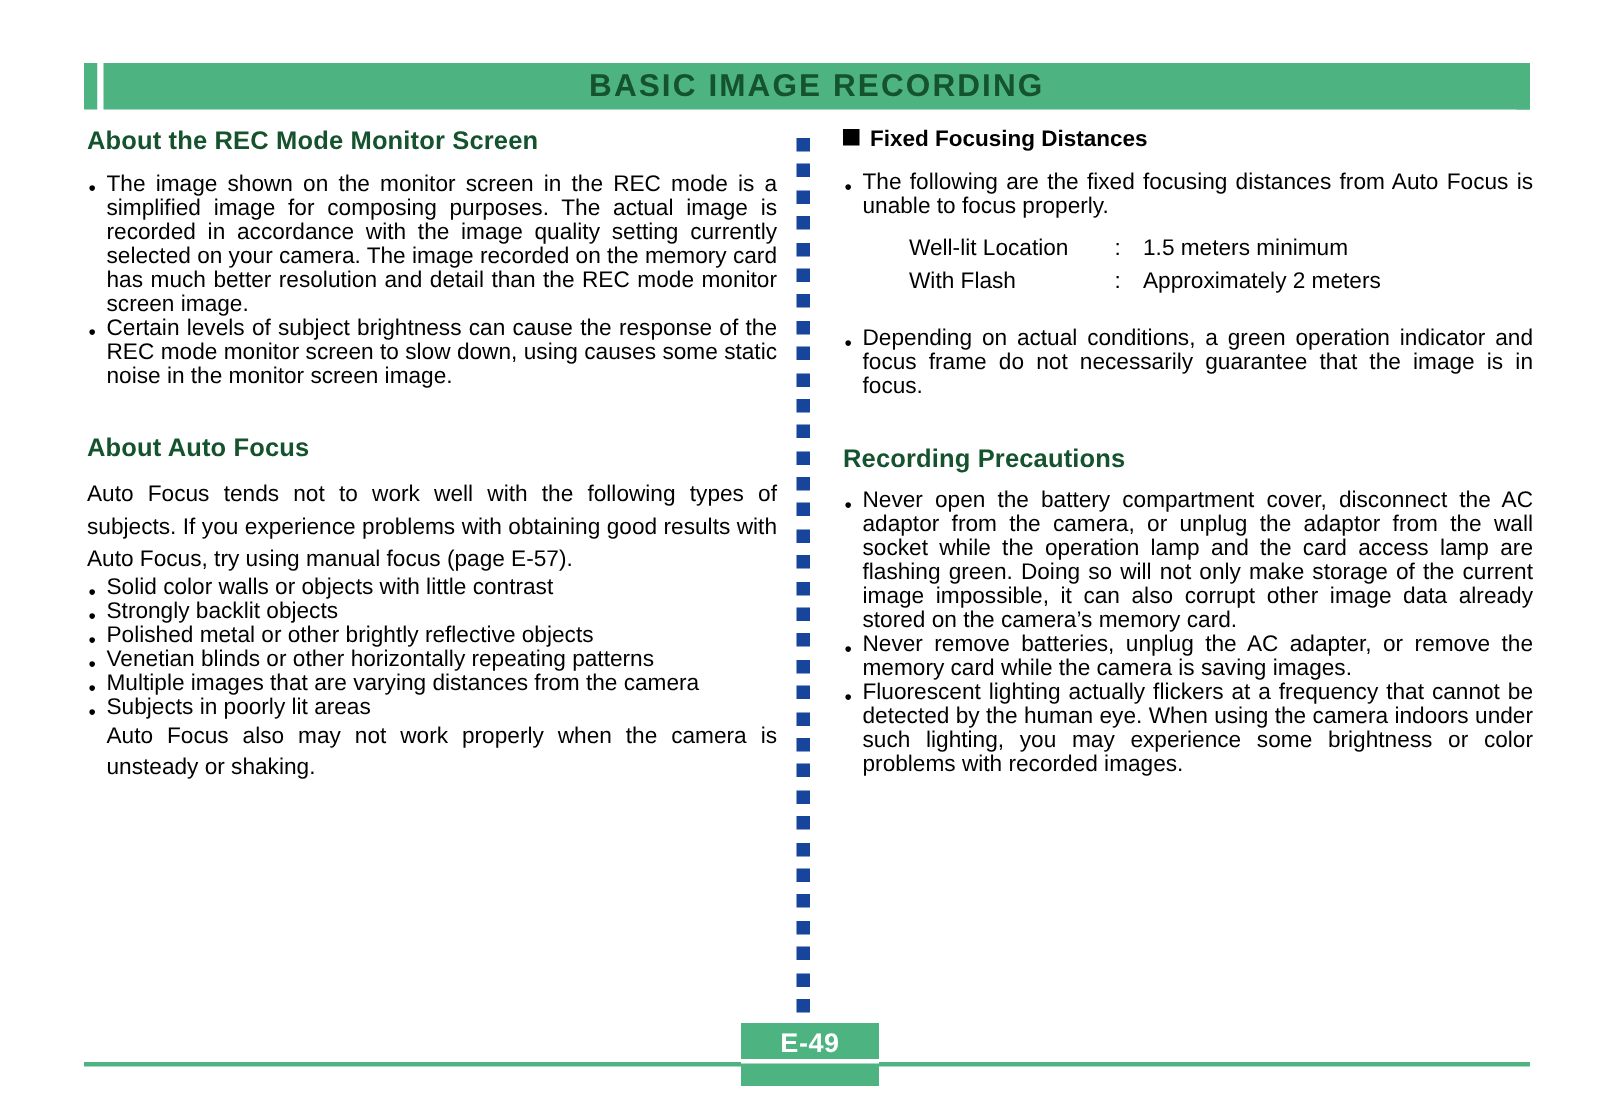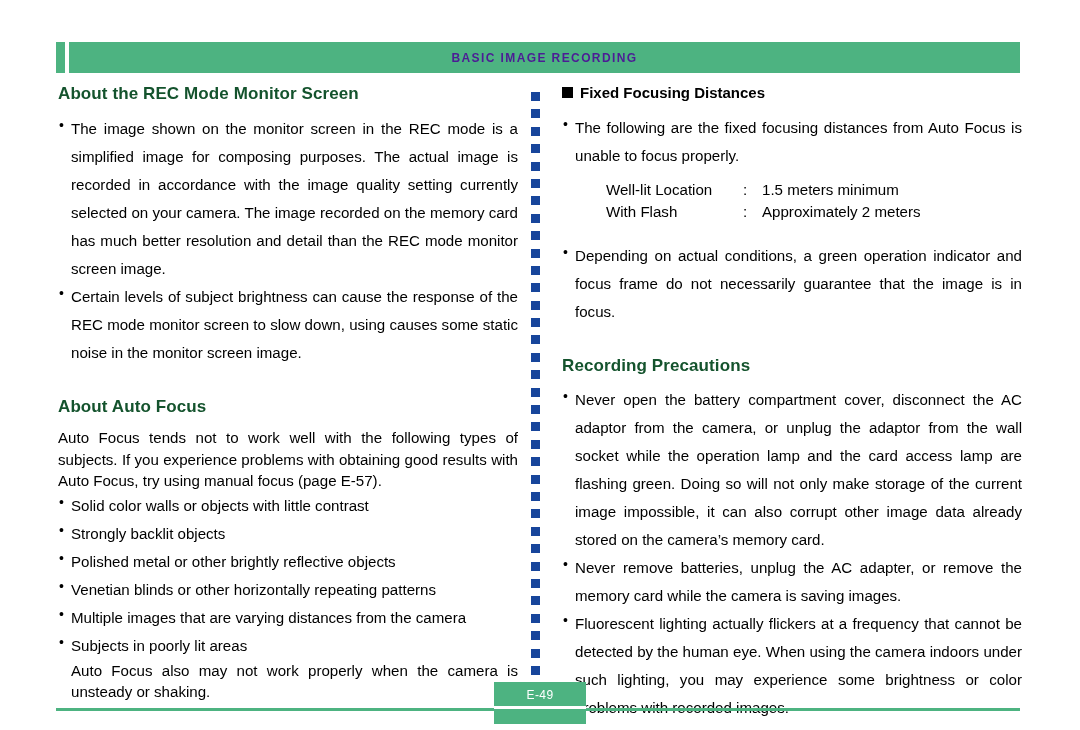--- a/index.html
+++ b/index.html
@@ -40,22 +40,22 @@
     background: #ffffff;
   }
   .header-bar {
     flex: 1 1 auto;
     background: #4DB381;
     display: flex;
     align-items: center;
     justify-content: center;
   }
   .header-title {
-    color: #4c1d95;
-    font-size: 12px;
+    color: #14532d;
+    font-size: 21px;
     font-weight: bold;
     letter-spacing: 1.4px;
     text-align: right;
   }
   .header-tab-right {
     width: 9px;
     background: #4DB381;
     flex: 0 0 auto;
   }
 
@@ -122,21 +122,21 @@
 
   ul.bullets {
     list-style: none;
     margin: 0;
     padding: 0;
   }
   ul.bullets > li {
     position: relative;
     padding-left: 13px;
     font-size: 15.1px;
-    line-height: 28px;
+    line-height: 16px;
     color: #000000;
     text-align: justify;
     text-justify: inter-word;
     margin: 0;
   }
   ul.bullets > li.nojust { text-align: left; }
   ul.bullets > li::before {
     content: "\2022";
     position: absolute;
     left: 1px;
@@ -174,22 +174,22 @@
     top: 682px;
     width: 92px;
     height: 42px;
     background: #4DB381;
     display: flex;
     align-items: flex-start;
     justify-content: center;
   }
   .footer-box-inner {
     color: #ffffff;
-    font-size: 12px;
-    font-weight: normal;
+    font-size: 18px;
+    font-weight: bold;
     line-height: 26px;
     letter-spacing: 0.4px;
   }
   .footer-notch {
     position: absolute;
     left: 494px;
     top: 706px;
     width: 92px;
     height: 3px;
     background: #ffffff;

